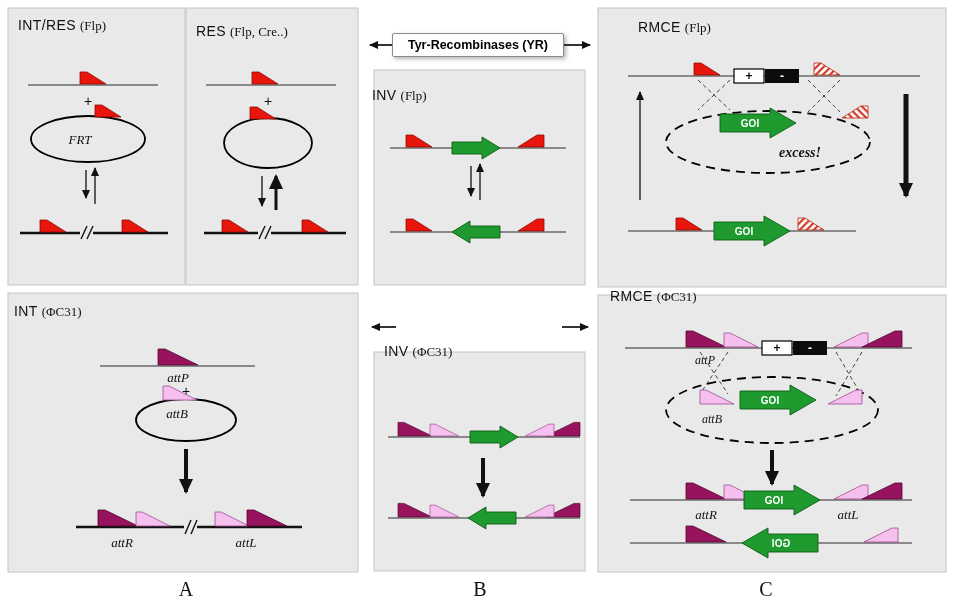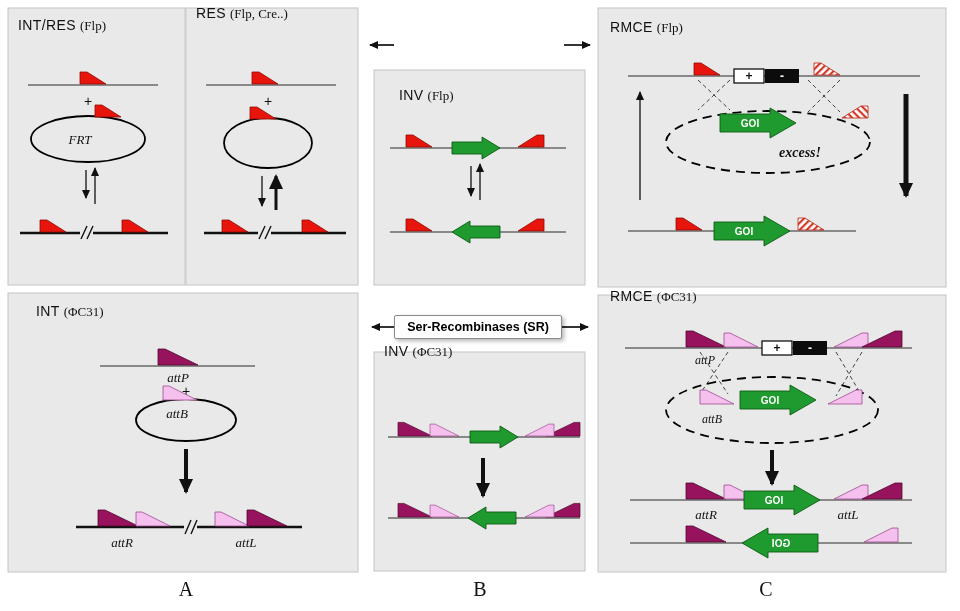--- a/index.html
+++ b/index.html
@@ -233,38 +233,38 @@
     <g transform="translate(781,547) scale(-1,1)">
       <text x="0" y="0" text-anchor="middle" class="goi">GOI</text>
     </g>
     <use href="#tP" class="pink" transform="translate(898,542) scale(-1,1)"></use>
   </g>
 </svg>
 
 <div class="ptitle" style="left:18px;top:16px">
   <span class="sc">INT/RES</span><span class="nm">(Flp)</span>
 </div>
-<div class="ptitle" style="left:196px;top:4px">
+<div class="ptitle" style="left:196px;top:22px">
   <span class="sc">RES</span><span class="nm">(Flp, Cre..)</span>
 </div>
-<div class="ptitle" style="left:36px;top:302px">
+<div class="ptitle" style="left:14px;top:302px">
   <span class="sc">INT</span><span class="nm">(ΦC31)</span>
 </div>
-<div class="ptitle" style="left:399px;top:86px">
+<div class="ptitle" style="left:372px;top:86px">
   <span class="sc">INV</span><span class="nm">(Flp)</span>
 </div>
 <div class="ptitle" style="left:384px;top:342px">
   <span class="sc">INV</span><span class="nm">(ΦC31)</span>
 </div>
-<div class="ptitle" style="left:610px;top:18px">
+<div class="ptitle" style="left:638px;top:18px">
   <span class="sc">RMCE</span><span class="nm">(Flp)</span>
 </div>
 <div class="ptitle" style="left:610px;top:287px">
   <span class="sc">RMCE</span><span class="nm">(ΦC31)</span>
 </div>
 
-<div class="hdr" style="left:394px;top:315px;width:168px">Ser-Recombinases (SR)</div>
+<div class="hdr" style="left:392px;top:33px;width:172px">Tyr-Recombinases (YR)</div>
 
 <div class="foot" style="left:174px;top:578px">A</div>
 <div class="foot" style="left:468px;top:578px">B</div>
 <div class="foot" style="left:754px;top:578px">C</div>
 
 </div>
 
 </body></html>

